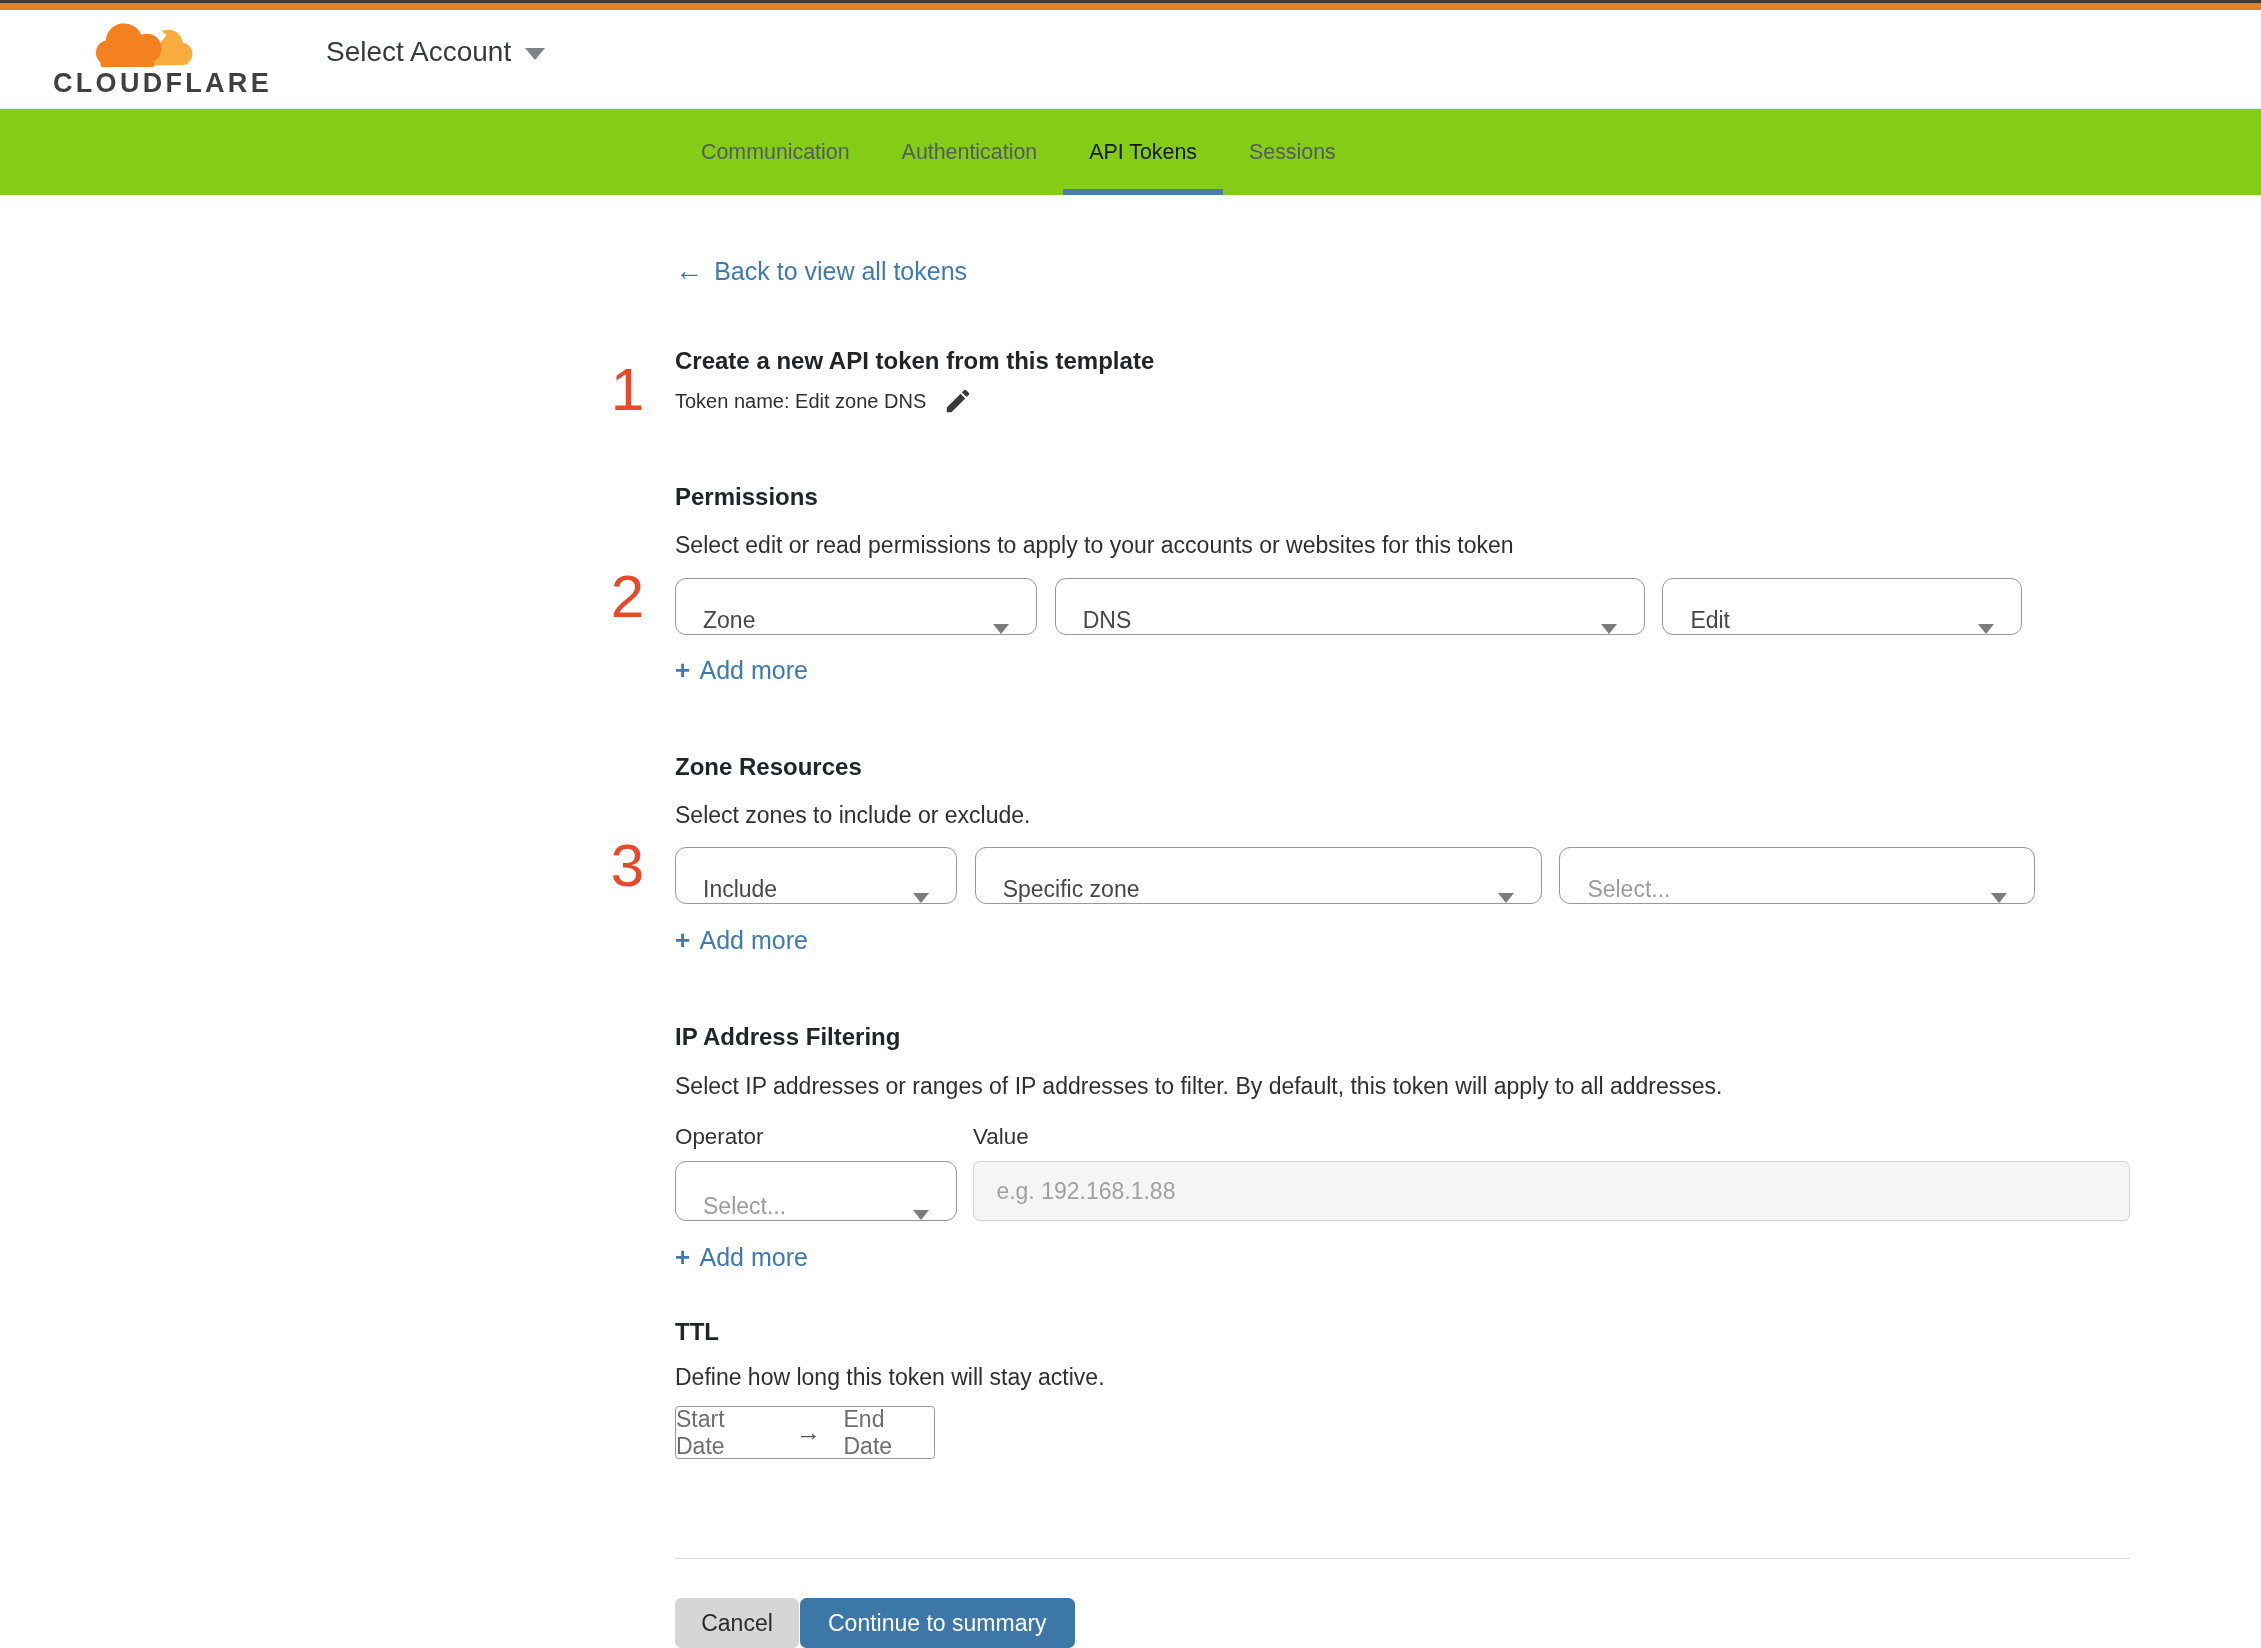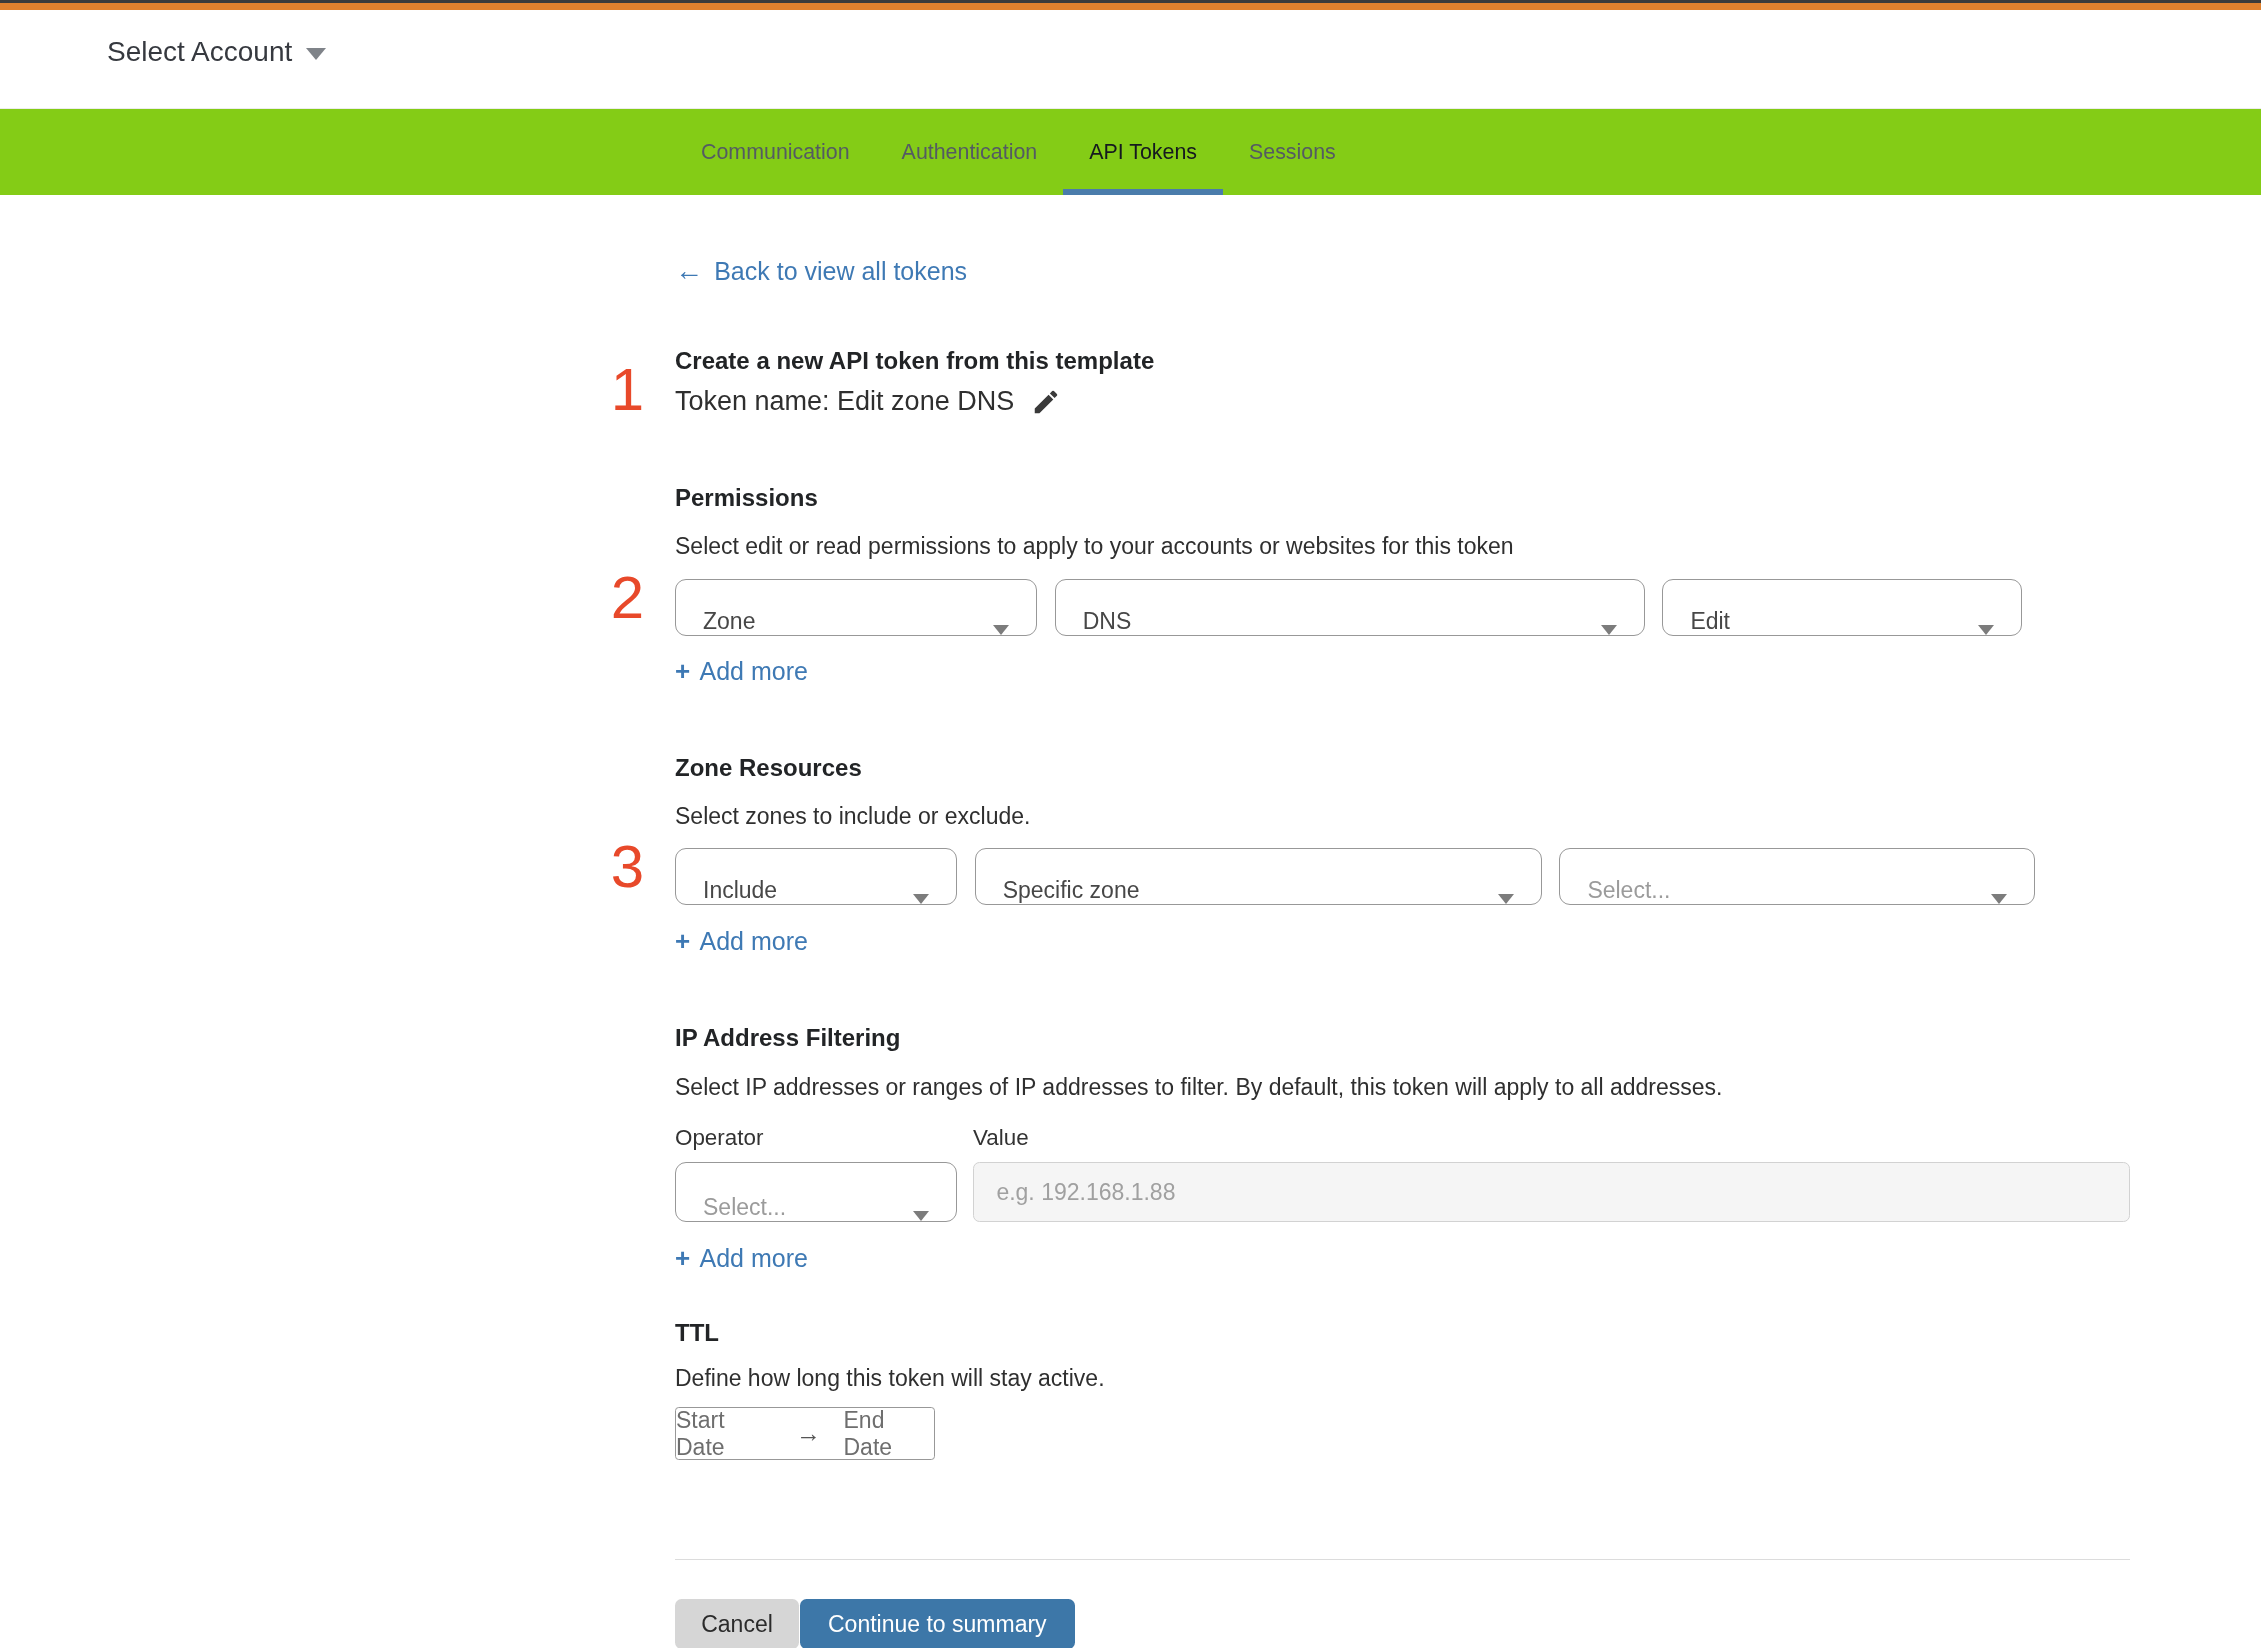--- a/index.html
+++ b/index.html
@@ -29,21 +29,21 @@
   .back { display:inline-flex; align-items:center; gap:11.2px; font-size:25px; color:#3e79b4; margin-bottom:60px; cursor:pointer; }
   .back .arrow { font-size:28px; }
 
   .section { position:relative; margin-bottom:67px; }
   .section.ip { margin-bottom:45px; }
   .step { position:absolute; left:-80px; top:-13px; width:65px; text-align:center; font-size:60px; line-height:1.05; color:#e8492a; font-weight:400; }
   .step.on-heading { top:11.2px; }
 
   h2 { font-size:24px; font-weight:700; color:#222426; margin-bottom:20.5px; }
   .section-token h2 { margin-bottom:11.2px; }
-  .token-line { display:flex; align-items:center; gap:17px; font-size:27px; color:#2f2f2f; }
+  .token-line { display:flex; align-items:center; gap:17px; font-size:20px; color:#2f2f2f; }
   .pencil { width:30px; height:30px; cursor:pointer; display:inline-flex; }
 
   .desc { font-size:23px; color:#2f2f2f; margin-bottom:18.6px; }
 
   .row { display:flex; gap:17.7px; position:relative; margin-bottom:20.5px; }
   .select { height:57px; border:1.9px solid #989898; border-radius:11px; background:#fff;
     display:flex; align-items:flex-end; justify-content:space-between; padding:0 27px;
     font-size:23px; color:#474747; cursor:pointer; }
   .select .caret-sm { width:0; height:0; border-left:8.4px solid transparent; border-right:8.4px solid transparent; border-top:10.3px solid #7c7c7c; }
   .placeholder { color:#9b9b9b; }
@@ -73,20 +73,29 @@
   .btn-cancel { width:124px; height:50px; border-radius:6.5px; background:#d6d6d6; color:#2b2b2b; font-size:23px; }
   .btn-primary { height:50px; border-radius:6.5px; background:#3d77a8; color:#fff; font-size:23px; padding:12px 28px; }
 </style>
 </head>
 <body>
 
 <div class="topbar-dark"></div>
 <div class="topbar-orange"></div>
 
 <header class="header">
+  <div class="logo">
+    <svg viewBox="0 0 110 52">
+      <path d="M62 50 a14 14 0 0 1 4-27.5 a16 16 0 0 1 31 3 a12.5 12.5 0 0 1 1 24.5 z" fill="#faad3f"></path>
+      <rect x="52" y="10" width="14" height="50" fill="#ffffff" transform="rotate(38 62 33)"></rect>
+      <path d="M16 50 a13.5 13.5 0 0 1 -2.5 -26.7 a20 20 0 0 1 38.5 -6 a15.5 15.5 0 0 1 12.5 29 l-2 3.7 z" fill="#f48120"></path>
+      <rect x="8" y="46" width="58" height="6" rx="2" fill="#f48120"></rect>
+    </svg>
+    <span class="wordmark">CLOUDFLARE</span>
+  </div>
   <div class="account">
     <span>Select Account</span>
     <span class="caret-down"></span>
   </div>
 </header>
 
 <nav class="tabbar">
   <div class="tab">
       <span>Communication</span>
     </div>

